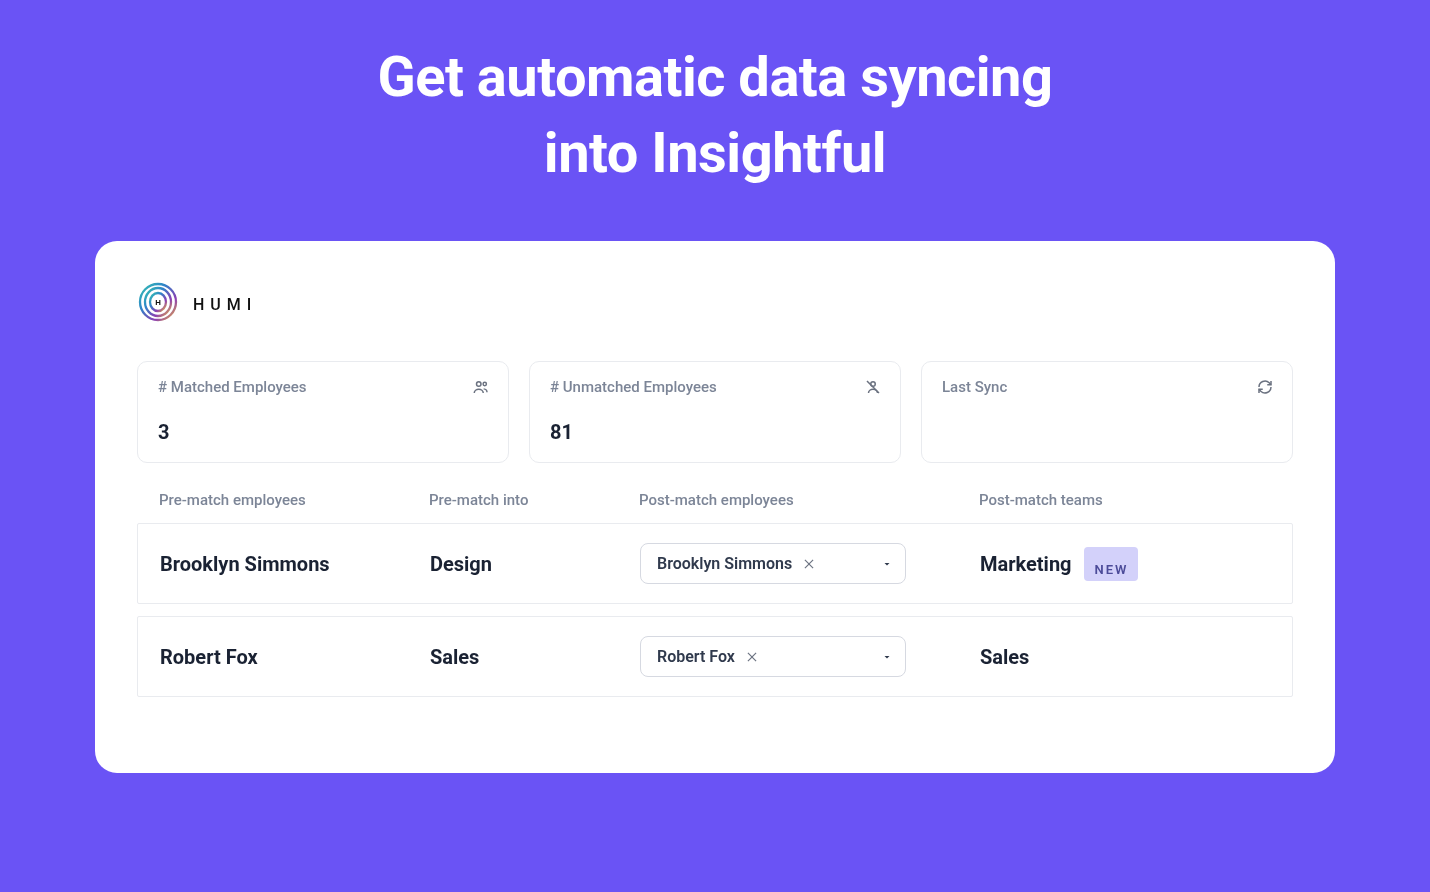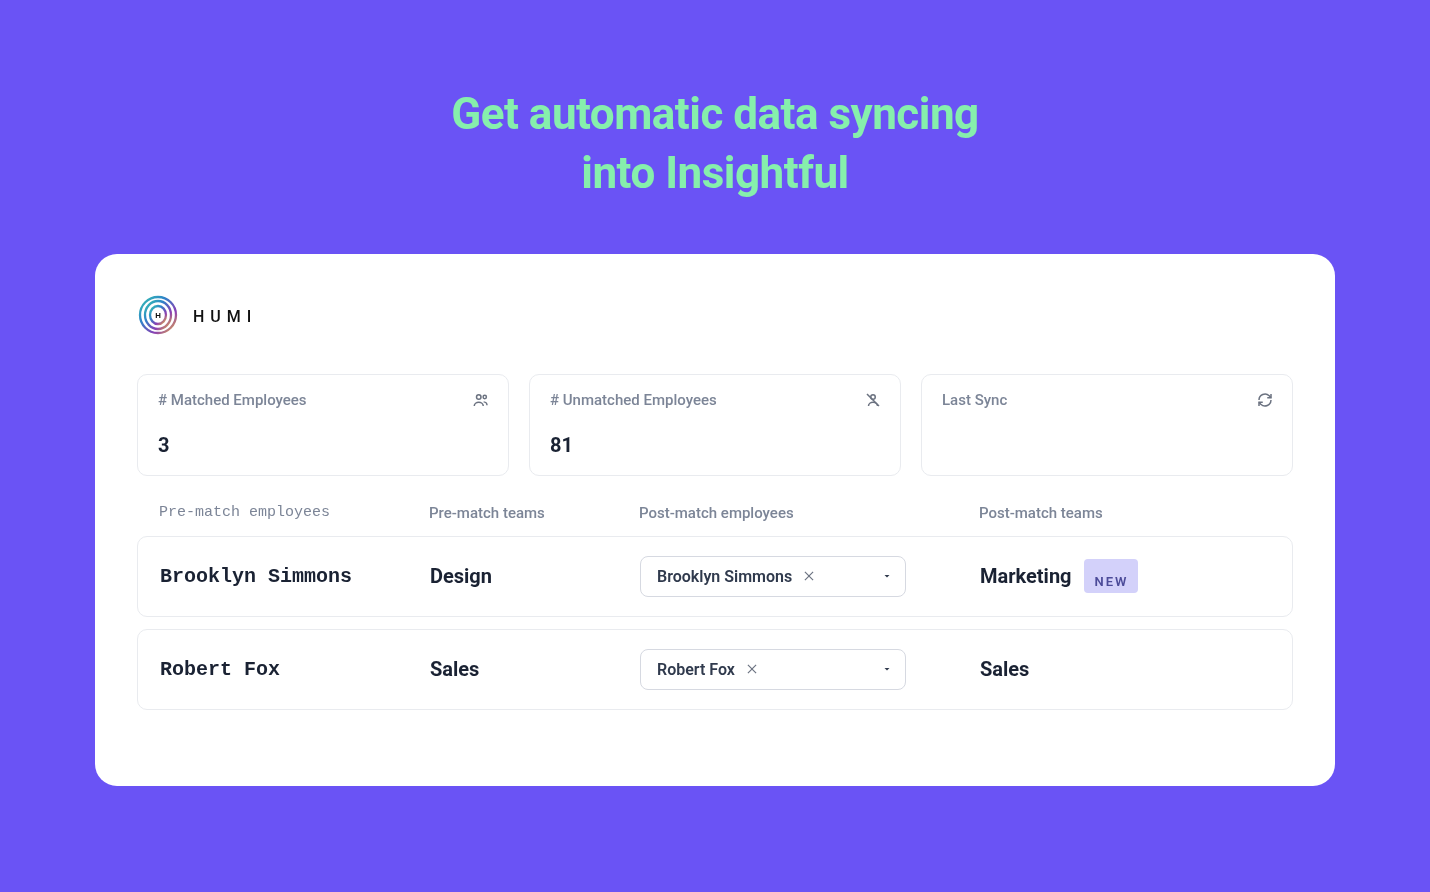--- a/index.html
+++ b/index.html
@@ -4,26 +4,26 @@
   <style>
     * { box-sizing: border-box; margin: 0; padding: 0; }
     body {
       width: 1430px;
       height: 892px;
       background: #6a53f5;
       font-family: -apple-system, BlinkMacSystemFont, "Segoe UI", Roboto, sans-serif;
       overflow: hidden;
     }
     .hero-title {
-      color: #86efac;
-      font-size: 44px;
+      color: #ffffff;
+      font-size: 56px;
       font-weight: 700;
       text-align: center;
       line-height: 1.35;
-      padding-top: 85px;
+      padding-top: 40px;
       padding-bottom: 50px;
       letter-spacing: -0.5px;
     }
     .card {
       background: #fff;
       border-radius: 22px;
       width: 1240px;
       margin: 0 auto;
       padding: 40px 42px 64px 42px;
     }
@@ -65,34 +65,34 @@
     .stat-icon {
       position: absolute;
       top: 16px;
       right: 18px;
       color: #6b7280;
     }
     .table-header {
       display: flex;
       padding: 0 22px 14px 22px;
     }
-    .col1 { flex: 0 0 270px; font-family: Liberation Mono, monospace; }
+    .col1 { flex: 0 0 270px; }
     .col2 { flex: 0 0 210px; }
     .col3 { flex: 0 0 340px; }
     .col4 { flex: 1; }
     .th {
       color: #7c8597;
       font-size: 15px;
       font-weight: 500;
     }
     .table-row {
       display: flex;
       align-items: center;
       border: 1px solid #e9ebef;
-      border-radius: 10px;
+      border-radius: 2px;
       padding: 19px 22px;
       margin-bottom: 12px;
     }
     .cell-text {
       color: #1a2233;
       font-size: 20px;
       font-weight: 700;
     }
     .select-pill {
       display: inline-flex;
@@ -209,21 +209,21 @@
           <path d="M20 12a8 8 0 0 1-13.6 5.6L4 15"></path>
             <polyline points="4 20 4 15 9 15"></polyline>
         </svg>
       </span>
     </div>
 
   </div>
 
   <div class="table-header">
     <div class="th col1">Pre-match employees</div>
-    <div class="th col2">Pre-match teams</div>
+    <div class="th col2">Pre-match into</div>
     <div class="th col3">Post-match employees</div>
     <div class="th col4">Post-match teams</div>
   </div>
 
   <div class="table-row">
     <div class="col1 cell-text">Brooklyn Simmons</div>
     <div class="col2 cell-text">Design</div>
     <div class="col3">
       <div class="select-pill">
         <span class="select-pill-left">

